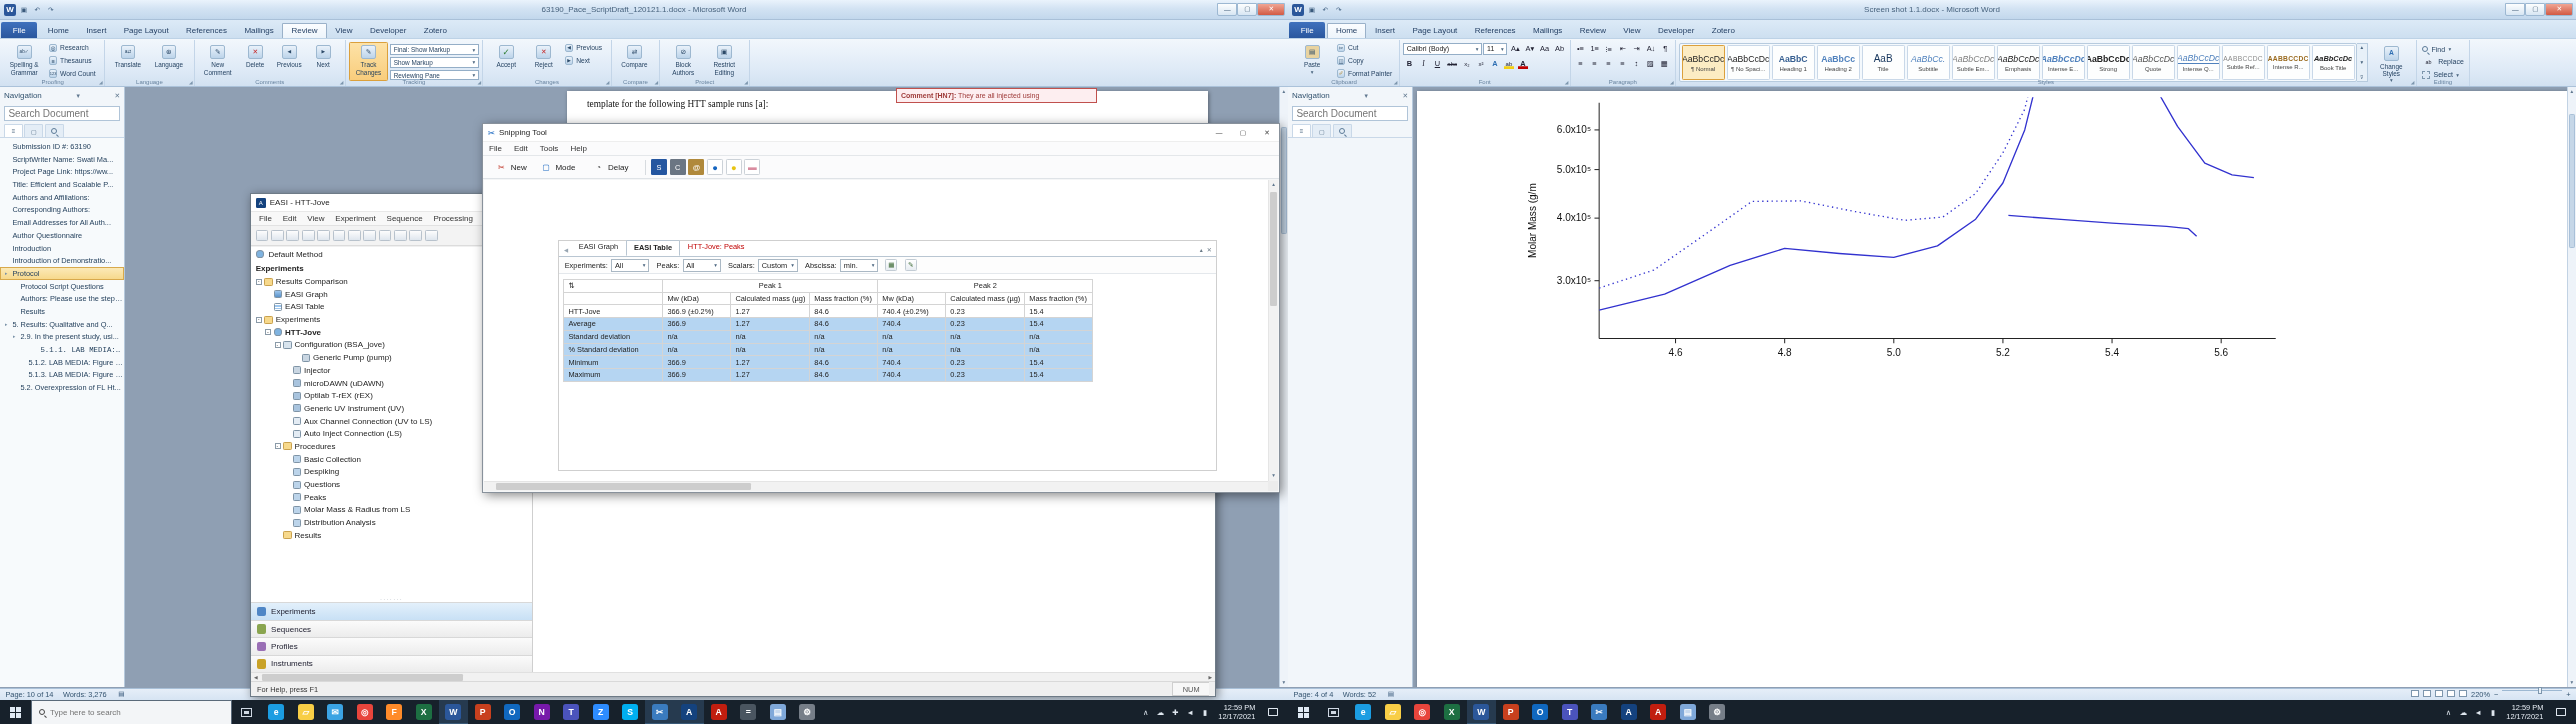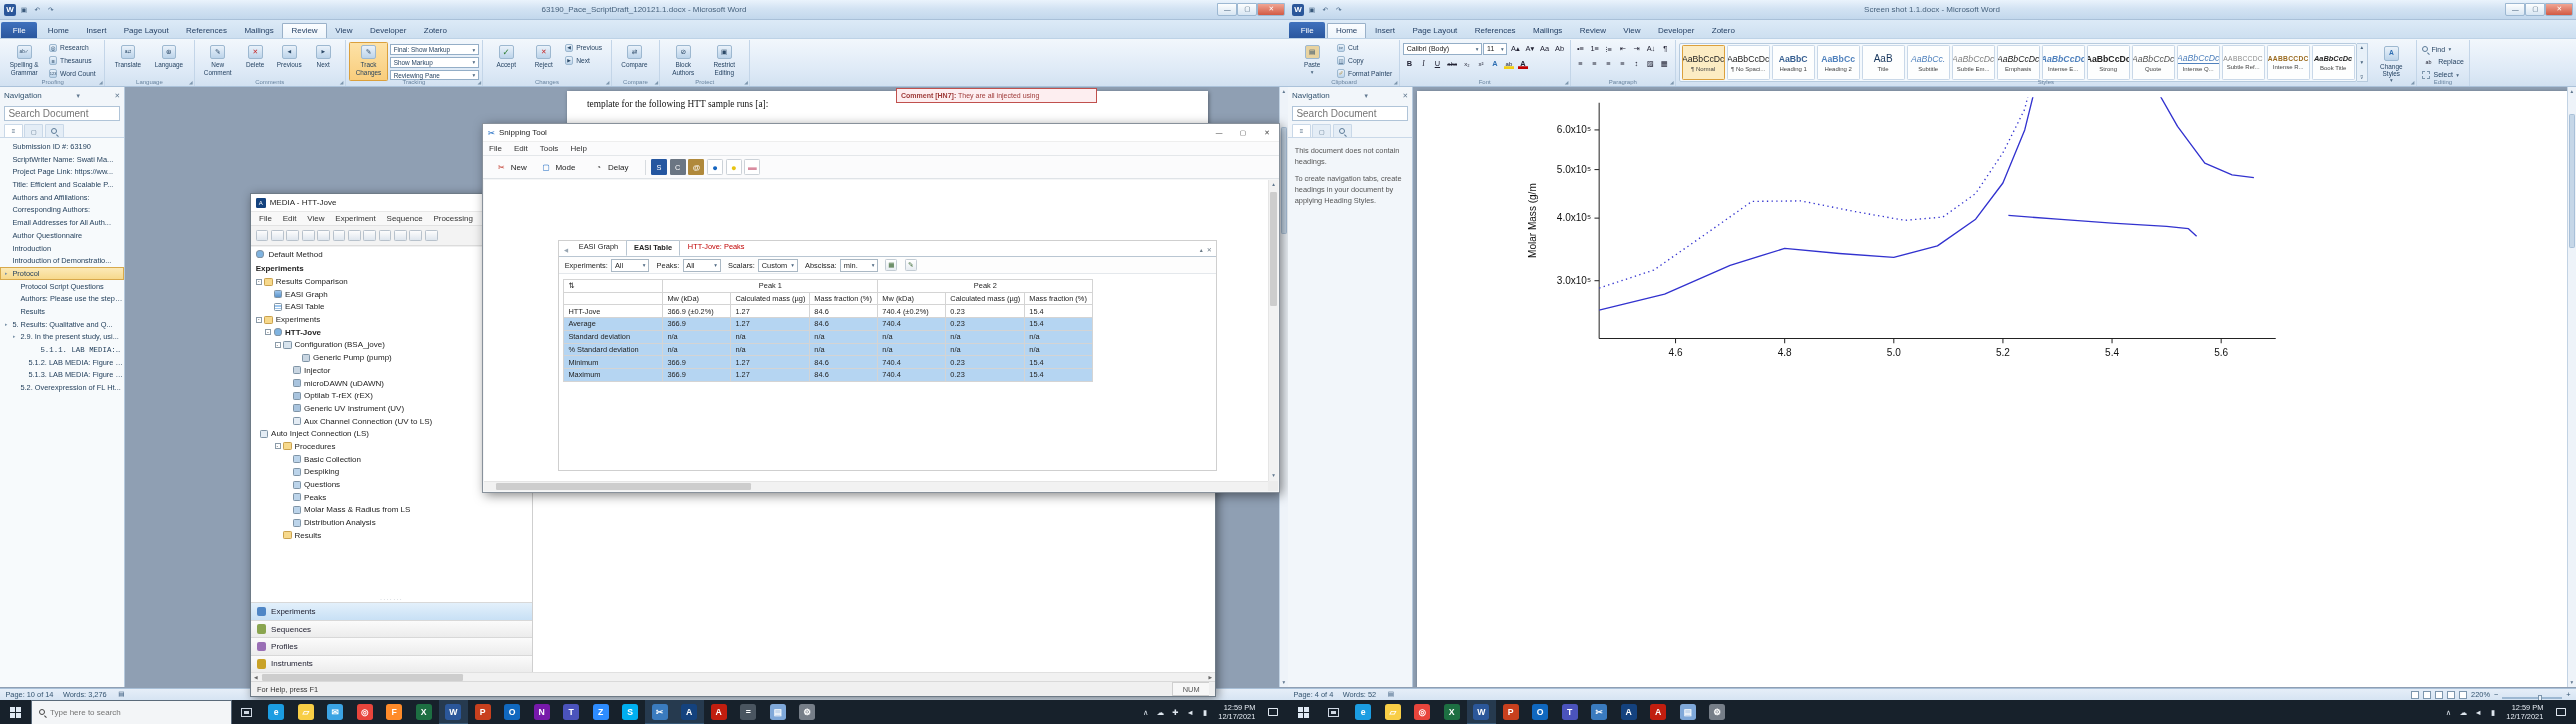--- a/index.html
+++ b/index.html
@@ -72,21 +72,21 @@
   .navtext{overflow:hidden;text-overflow:ellipsis}
   
   .docarea{position:absolute;left:125px;top:87px;right:0;bottom:38px;background:#8f9fb3;overflow:hidden}
   .page{position:absolute;background:#fff;box-shadow:1.3px 1.3px 4px rgba(0,0,0,.4)}
   .docline{position:absolute;left:20px;top:8px;font-family:"Liberation Serif",serif;font-size:9.4px;color:#111}
   .comment-box{position:absolute;border:0.7px solid #c0504d;background:#fdeef0;padding:2px 4px;font-size:7px;color:#9e3a38;line-height:1.3}
   .vscroll{position:absolute;right:0;top:0;bottom:0;width:9.4px;background:#eef3f9;border-left:0.7px solid #c2d3e4}
   .vs-arrow{height:9.4px;display:flex;align-items:center;justify-content:center;font-size:4.7px;color:#60788f}
   .vs-thumb{position:absolute;left:1.3px;right:1.3px;background:#c6d7e8;border:0.7px solid #a9c0d8;border-radius:1.3px}
   .statusbar{position:absolute;left:0;right:0;bottom:25.5px;height:12px;background:linear-gradient(#e6eef8,#d6e4f3);border-top:0.7px solid #a9c0d8;display:flex;align-items:center;font-size:7.4px;color:#33536f;padding:0 5.4px;gap:9.4px}
-  .sb-right{margin-left:auto;display:flex;align-items:flex-end;gap:4px}
+  .sb-right{margin-left:auto;display:flex;align-items:flex-start;gap:4px}
   .viewico{width:8px;height:7.4px;border:0.7px solid #7d96ad;background:#fff}
   .zoomtrack{width:60px;height:1.3px;background:#9db8d2;position:relative}
   .zoomthumb{position:absolute;left:60%;top:-2.7px;width:4px;height:6.7px;background:#e9f1f9;border:0.7px solid #7d96ad}
   
   .astra{position:absolute;left:250px;top:193px;width:966px;height:504px;background:#f0f0f0;border:0.7px solid #6e7b87;box-shadow:2px 2px 9.4px rgba(0,0,0,.45);z-index:20}
   .a-title{height:17.4px;background:#fff;display:flex;align-items:center;padding-left:4.7px;font-size:8px;color:#222;gap:4px}
   .aicon{width:10px;height:10px;background:#14427e;border-radius:1.3px;color:#fff;font-size:6px;display:flex;align-items:center;justify-content:center}
   .w10ctl{margin-left:auto;display:flex}
   .w10btn{width:24px;height:17.4px;display:flex;align-items:center;justify-content:center;font-size:6.7px;color:#444}
   .a-menu{height:14.8px;background:#f8f8f8;display:flex;align-items:center;padding-left:2.7px;font-size:8px;color:#333;border-top:0.7px solid #e8e8e8;border-bottom:0.7px solid #e2e2e2}
@@ -597,21 +597,21 @@
     <div class="statusbar">
       <span>Page: 10 of 14</span>
       <span>Words: 3,276</span>
       <span class="qicon">▤</span>
     </div>
   </div>
 
   <div class="astra">
     <div class="a-title">
       <span class="aicon">A</span>
-      <span>MEDIA - HTT-Jove</span>
+      <span>EASI - HTT-Jove</span>
       <div class="w10ctl">
         <span class="w10btn">—</span>
         <span class="w10btn">▢</span>
         <span class="w10btn">✕</span>
       </div>
     </div>
     <div class="a-menu">
 
     <span>File</span>
         <span>Edit</span>
@@ -711,21 +711,21 @@
               <span class="tico" data-icon="detector-icon"></span>
               <span>Generic UV Instrument (UV)</span>
             </div>
 
             <div class="titem" style="padding-left: 33px;">
               <span class="expander"></span>
               <span class="tico" data-icon="connection-icon"></span>
               <span>Aux Channel Connection (UV to LS)</span>
             </div>
 
-            <div class="titem" style="">
+            <div class="titem" style="padding-left: 33px;">
               <span class="expander"></span>
               <span class="tico" data-icon="connection-icon"></span>
               <span>Auto Inject Connection (LS)</span>
             </div>
 
             <div class="titem" style="padding-left: 23.5px;">
               <span class="expander on"></span>
               <span class="tico" data-icon="folder-icon"></span>
               <span>Procedures</span>
             </div>
@@ -1375,24 +1375,20 @@
         <input placeholder="Search Document" style="">
         <span class="mag"></span>
         <span class="dd">▾</span>
       </div>
       <div class="np-tabs">
         <span class="np-tab on">≡</span>
         <span class="np-tab">▢</span>
         <span class="np-tab">
             <span class="mag"></span>
           </span>
-      </div>
-      <div class="nav-msg">
-        <p>This document does not contain headings.</p>
-        <p>To create navigation tabs, create headings in your document by applying Heading Styles.</p>
       </div>
     </div>
 
     <div class="docarea">
       <div class="page" style="left:4px;top:4px;width:1275px;height:738px">
         <svg id="molar-chart" viewBox="0 0 1180 415" style="position:absolute;left:101px;top:5.4px;width:792px;height:278px;font-family:'Liberation Sans',sans-serif;font-size:12px">
             <defs>
               <clipPath id="plotclip">
                 <rect x="120" y="2" width="1010" height="360"></rect>
               </clipPath>

